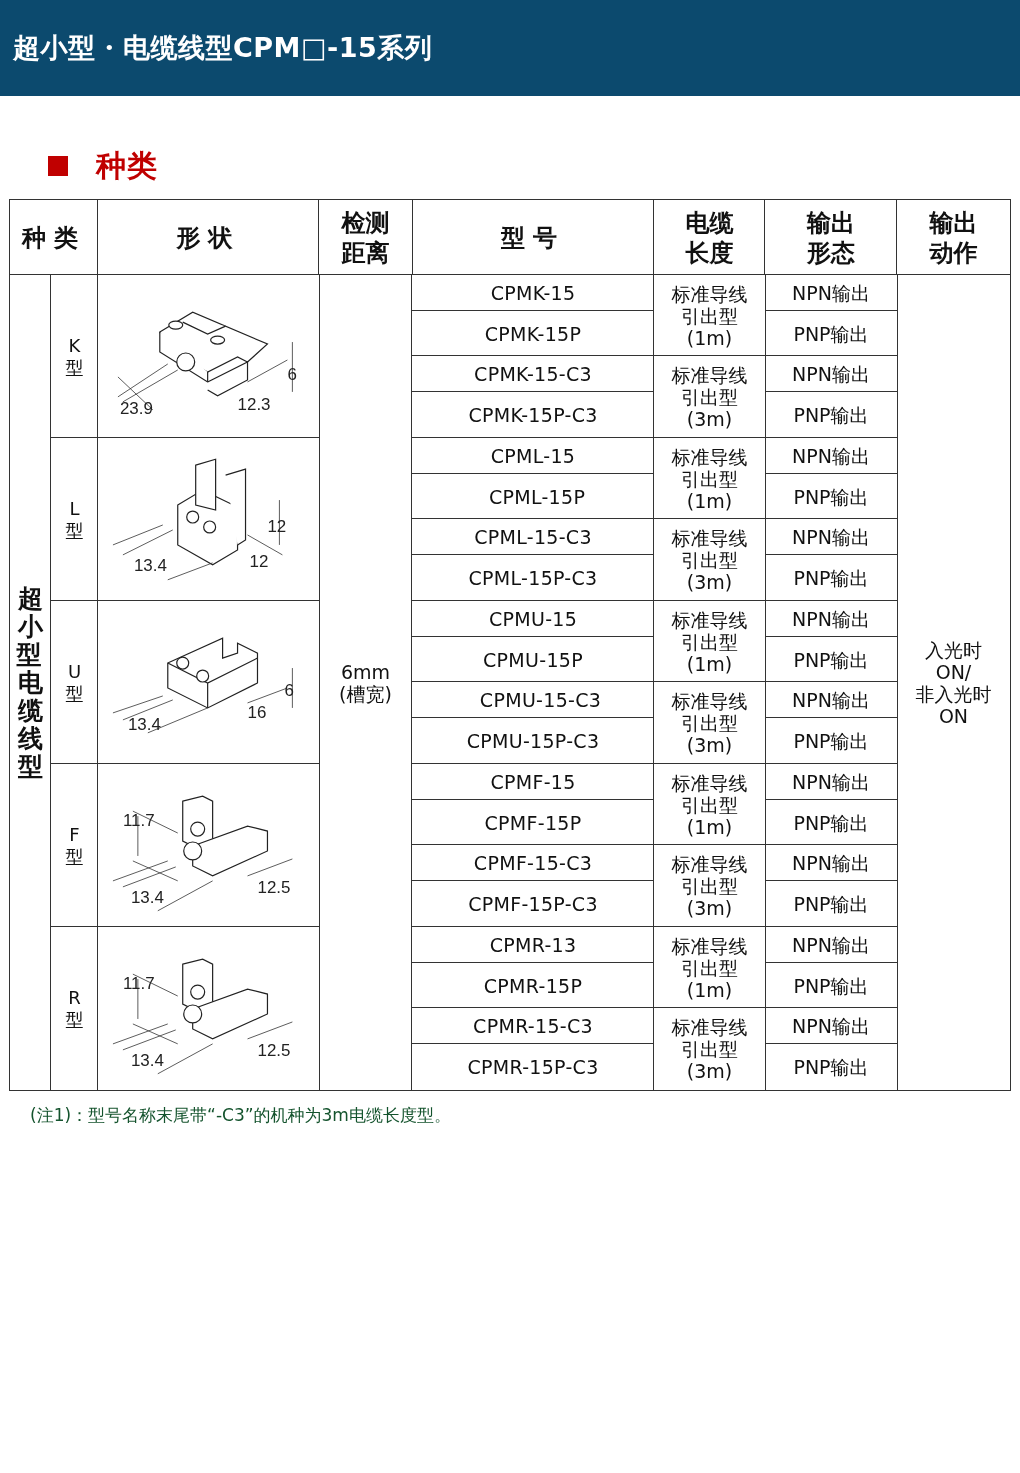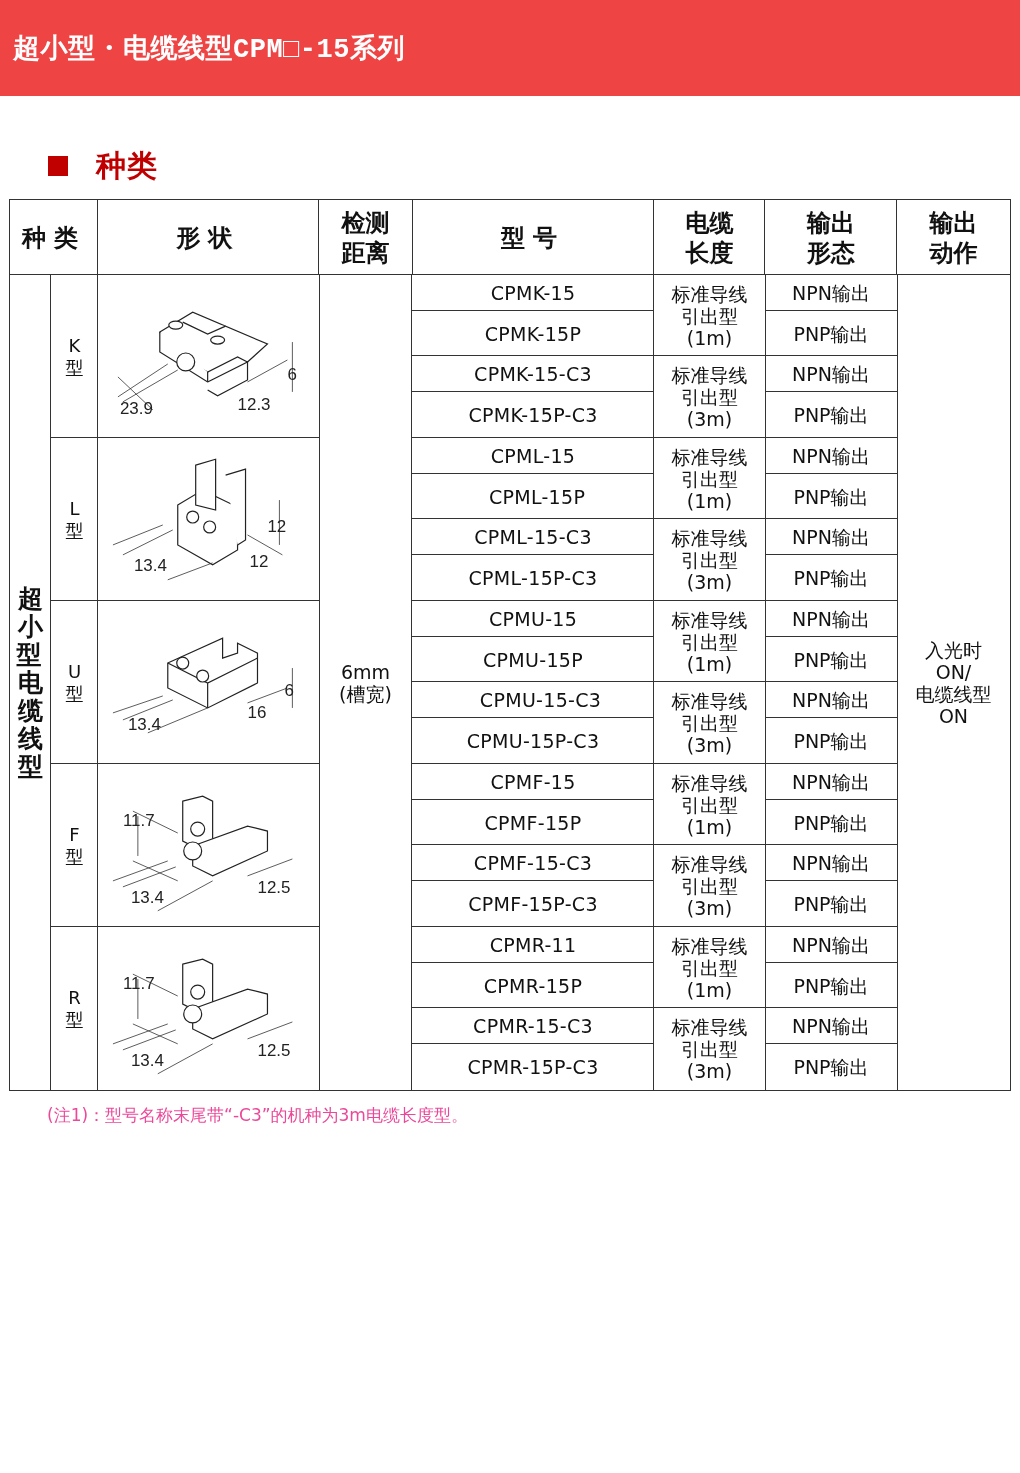--- a/index.html
+++ b/index.html
@@ -1,36 +1,36 @@
 <!DOCTYPE html>
 <html><head>
 <meta charset="utf-8">
 <style>
   * { box-sizing: border-box; margin: 0; padding: 0; }
   html, body { width: 1020px; height: 1473px; background: #ffffff; overflow: hidden; }
   body { font-family: "DejaVu Sans", "Liberation Sans", sans-serif; color: #111; position: relative; }
 
-  .banner { position: absolute; left: 0; top: 0; width: 1020px; height: 96px; background: #ef4444; font-family: Liberation Mono, monospace; }
+  .banner { position: absolute; left: 0; top: 0; width: 1020px; height: 96px; background: #0c4a6e; }
   .banner-title { position: absolute; left: 13px; top: 30px; font-size: 27px; font-weight: bold; color: #ffffff; letter-spacing: 0.5px; white-space: nowrap; }
 
   .section-head { position: absolute; left: 48px; top: 146px; height: 40px; display: flex; align-items: center; }
   .section-square { width: 20px; height: 20px; background: #c00000; margin-right: 28px; }
   .section-title { font-size: 30px; font-weight: bold; color: #c00000; letter-spacing: 1px; }
 
   .grid { position: absolute; left: 10px; top: 200px; width: 1000px; height: 891px; }
   .cell { position: absolute; border: 1.3px solid #333; margin: -0.65px 0 0 -0.65px; display: flex; align-items: center; justify-content: center; text-align: center; background: #fff; }
   .hdr { font-weight: bold; font-size: 24px; line-height: 30px; }
   .hdr.spaced { letter-spacing: 8px; }
   .val { font-size: 19px; line-height: 22px; }
   .model { font-size: 19px; letter-spacing: 0.3px; }
   .typecell { font-size: 18px; line-height: 22px; }
   .vertical { font-weight: bold; font-size: 25px; line-height: 28px; width: 28px; word-break: break-all; }
   .shape svg { display: block; }
 
-  .note { position: absolute; left: 47px; top: 1104px; font-size: 17px; color: #ec4899; white-space: nowrap; }
+  .note { position: absolute; left: 30px; top: 1104px; font-size: 17px; color: #14532d; white-space: nowrap; }
 </style>
 </head>
 <body>
 
 <div class="banner">
   <div class="banner-title">超小型・电缆线型CPM□-15系列</div>
 </div>
 
 <div class="section-head">
   <div class="section-square"></div>
@@ -66,21 +66,21 @@
     <div class="cell vertical-wrap" style="left: 0px; top: 75px; width: 42.3px; height: 816.3px;">
       <span class="vertical" style="display: block;">超小型・电缆线型</span>
     </div>
     <div class="cell val" style="left: 309px; top: 75px; width: 94.3px; height: 816.3px;">
       <span style="white-space: pre-line;">6mm
 (槽宽)</span>
     </div>
     <div class="cell val" style="left: 887px; top: 75px; width: 114.3px; height: 816.3px;">
       <span style="white-space: pre-line;">入光时
 ON/
-电缆线型
+非入光时
 ON</span>
     </div>
     <div class="cell typecell" style="left: 41px; top: 75px; width: 48.3px; height: 164.3px;">
       <span style="white-space: pre-line;">K
 型</span>
     </div>
     <div class="cell shape" style="left: 88px; top: 75px; width: 222.3px; height: 164.3px;">
       <svg width="221" height="150" viewBox="0 0 221 150">
         <path d="M62 50 L95 30 L170 62 L150 80 L140 75 L110 90 L70 68 Z" fill="#fff" stroke="#222" stroke-width="1.2"></path>
               <path d="M62 50 L62 70 L110 100 L110 90" fill="#fff" stroke="#222" stroke-width="1.2"></path>
@@ -295,21 +295,21 @@
               <circle cx="100" cy="58" r="7" fill="#fff" stroke="#222" stroke-width="1.2"></circle>
         <circle cx="95" cy="80" r="9" fill="#fff" stroke="#222" stroke-width="1.2"></circle>
               <path d="M35 40 L80 62 M35 90 L80 110 M40 45 L40 85" stroke="#333" stroke-width="0.8" fill="none"></path>
               <path d="M15 110 L70 90 M25 116 L78 96 M60 140 L115 110 M150 105 L195 88" stroke="#333" stroke-width="0.8" fill="none"></path>
               <text x="25" y="55" font-family="Liberation Sans, sans-serif" font-size="17" fill="#222">11.7</text>
               <text x="33" y="132" font-family="Liberation Sans, sans-serif" font-size="17" fill="#222">13.4</text>
               <text x="160" y="122" font-family="Liberation Sans, sans-serif" font-size="17" fill="#222">12.5</text>
       </svg>
     </div>
     <div class="cell model" style="left: 402px; top: 727px; width: 243.3px; height: 37.3px;">
-      <span style="white-space: pre-line;">CPMR-11</span>
+      <span style="white-space: pre-line;">CPMR-13</span>
     </div>
     <div class="cell val" style="left: 755px; top: 727px; width: 133.3px; height: 37.3px;">
       <span style="white-space: pre-line;">NPN输出</span>
     </div>
     <div class="cell model" style="left: 402px; top: 763px; width: 243.3px; height: 46.3px;">
       <span style="white-space: pre-line;">CPMR-15P</span>
     </div>
     <div class="cell val" style="left: 755px; top: 763px; width: 133.3px; height: 46.3px;">
       <span style="white-space: pre-line;">PNP输出</span>
     </div>

